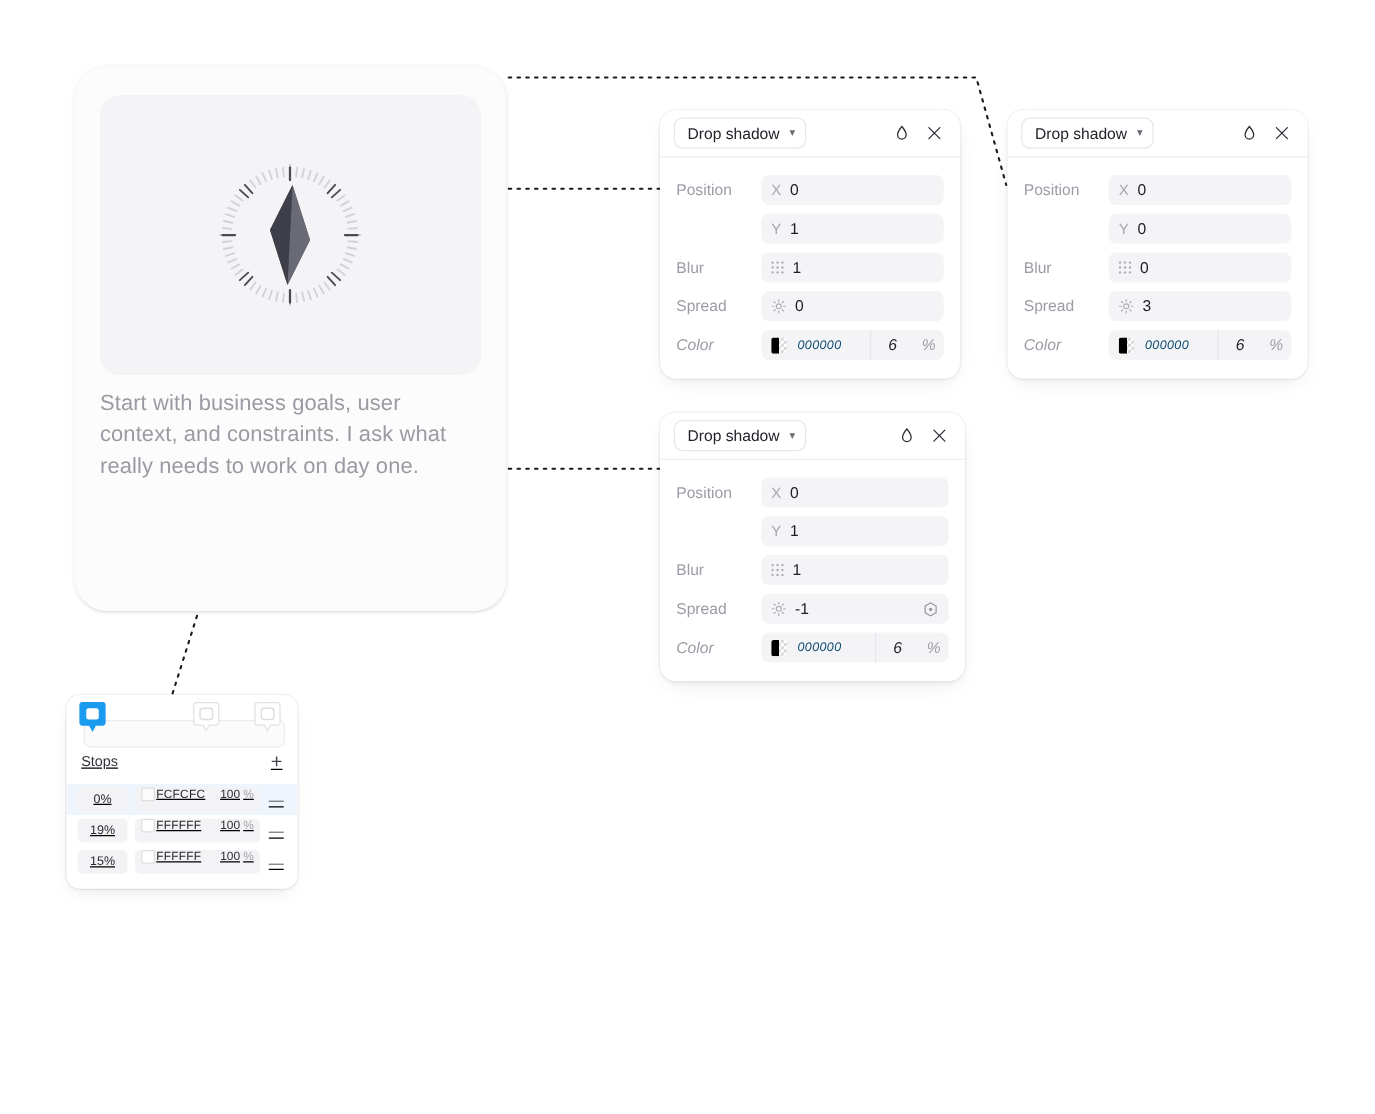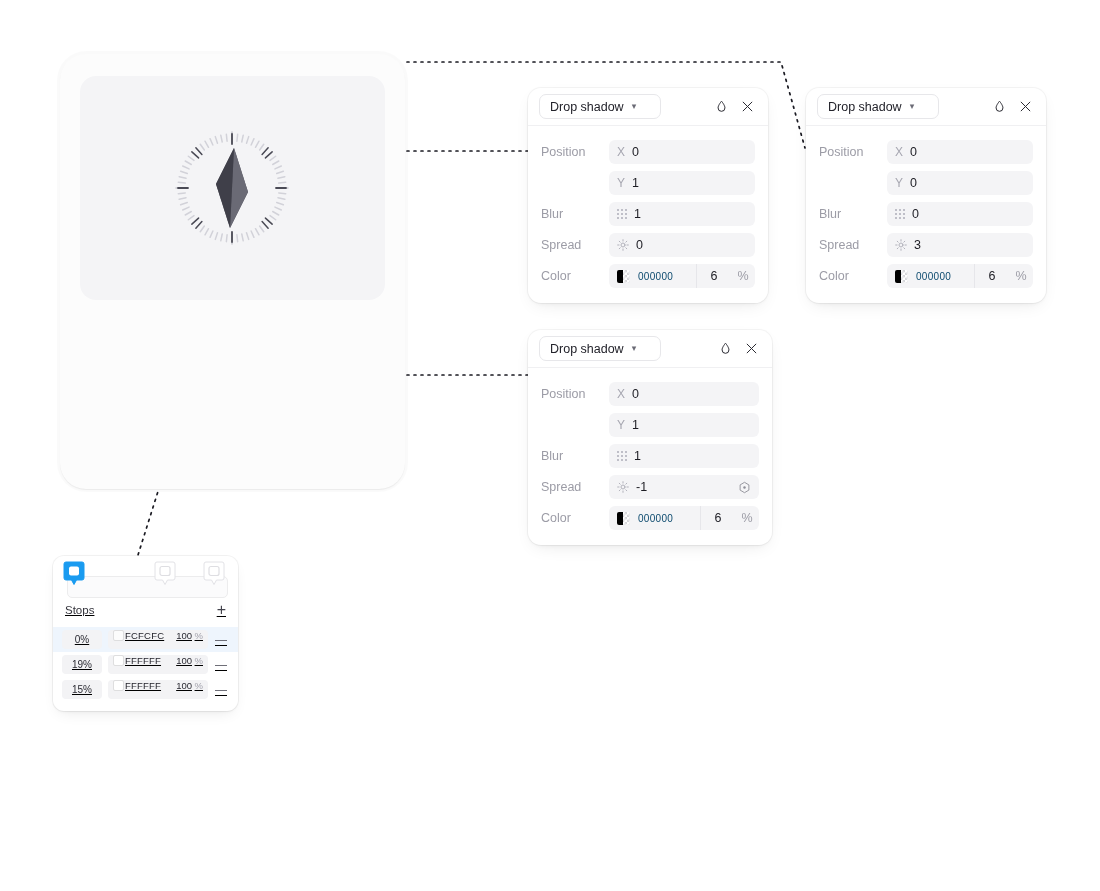--- a/index.html
+++ b/index.html
@@ -52,32 +52,32 @@
                 0 2px 5px -2px rgba(0,0,0,.06);
     font-size: 12.5px;
   }
   .panel-head {
     height: 38px; display: flex; align-items: center;
     padding: 0 13px 0 11px;
     border-bottom: 1px solid #f0f0f2;
   }
   .dd {
     display: flex; align-items: center; gap: 8px;
-    height: 25px; padding: 0 24px 0 10px;
+    height: 25px; padding: 0 8px 0 10px;
     border: 1px solid #e7e7ea; border-radius: 7px;
     background: #fff; color: #22222a; font-size: 12.5px;
     white-space: nowrap;
   }
   .dd .chev { color: #6b6b76; font-size: 9px; line-height: 1; }
   .head-actions { margin-left: auto; display: flex; align-items: center; gap: 11px; }
   .ico { width: 15px; height: 15px; display: block; color: #2b2b33; }
 
   .panel-body { padding: 14px 13px 15px 13px; }
   .row { display: flex; align-items: center; margin-bottom: 7px; }
-  .row:last-child { margin-bottom: 0; }
+  .row:last-child { margin-bottom: 0; font-style: italic; }
   .row-label {
     width: 68px; flex: 0 0 68px;
     color: #9c9ca6; font-size: 12.5px;
   }
   .field {
     flex: 1; height: 24px; display: flex; align-items: center;
     background: #f4f4f6; border-radius: 6px; padding: 0 8px; gap: 7px;
     position: relative;
   }
   .field .axis { color: #a6a6b0; font-size: 12px; width: 8px; }
@@ -241,20 +241,21 @@
 
           <g>
             <path d="M2,-40 L16,4 L-2,40 L-16,-4 Z" fill="#55555f"></path>
             <path d="M2,-40 L16,4 L-2,40 Z" fill="#6a6a75"></path>
             <path d="M2,-40 L-16,-4 L-2,40 Z" fill="#3f3f49"></path>
           </g>
         </g>
       </svg>
     </div>
     <div class="card-body">
+      <div class="card-desc">Start with business goals, user context, and constraints. I ask what really needs to work on day one.</div>
     </div>
   </div>
 
   <div class="panel" style="left:528px;top:88px;width:240px;">
     <div class="panel-head">
       <div class="dd">
         <span>Drop shadow</span>
         <span class="chev">▾</span>
       </div>
       <div class="head-actions">

